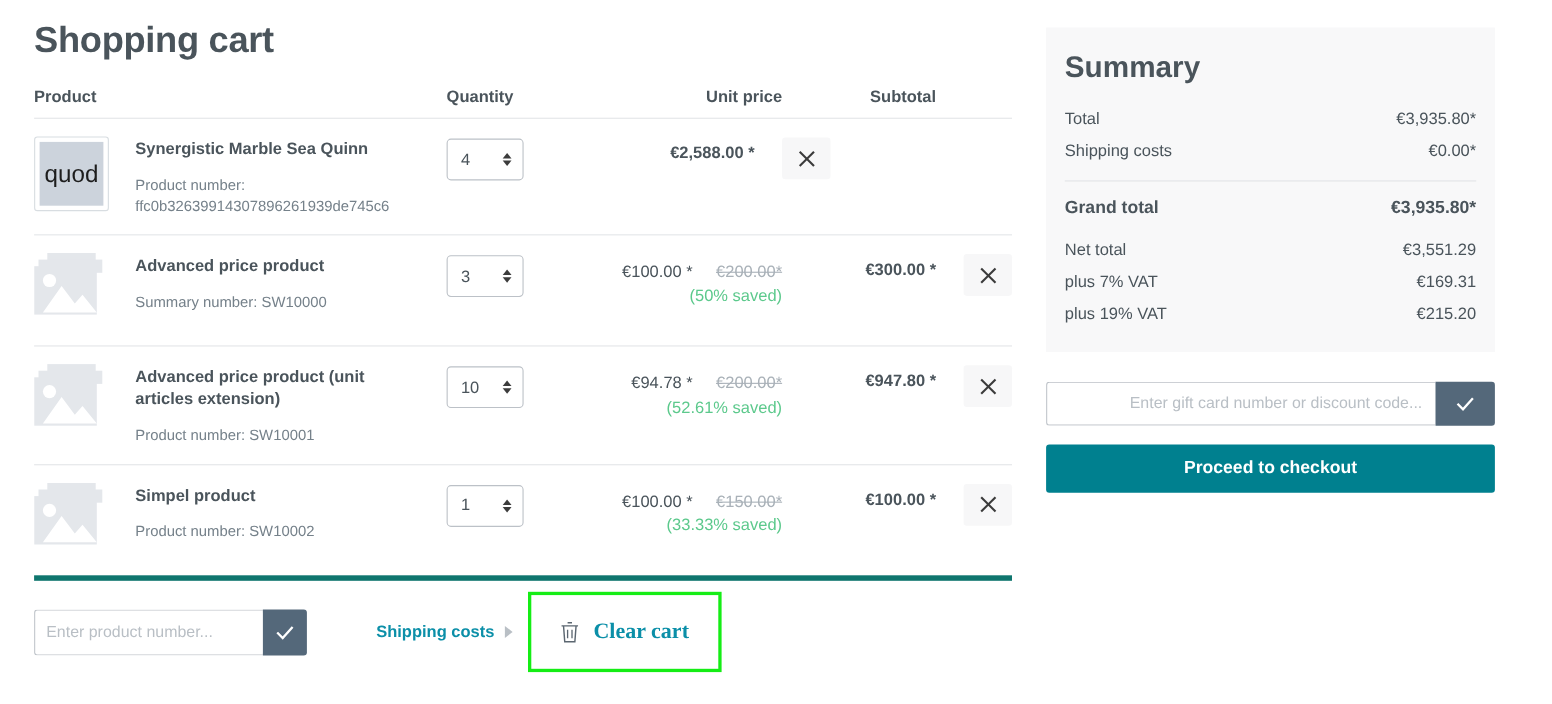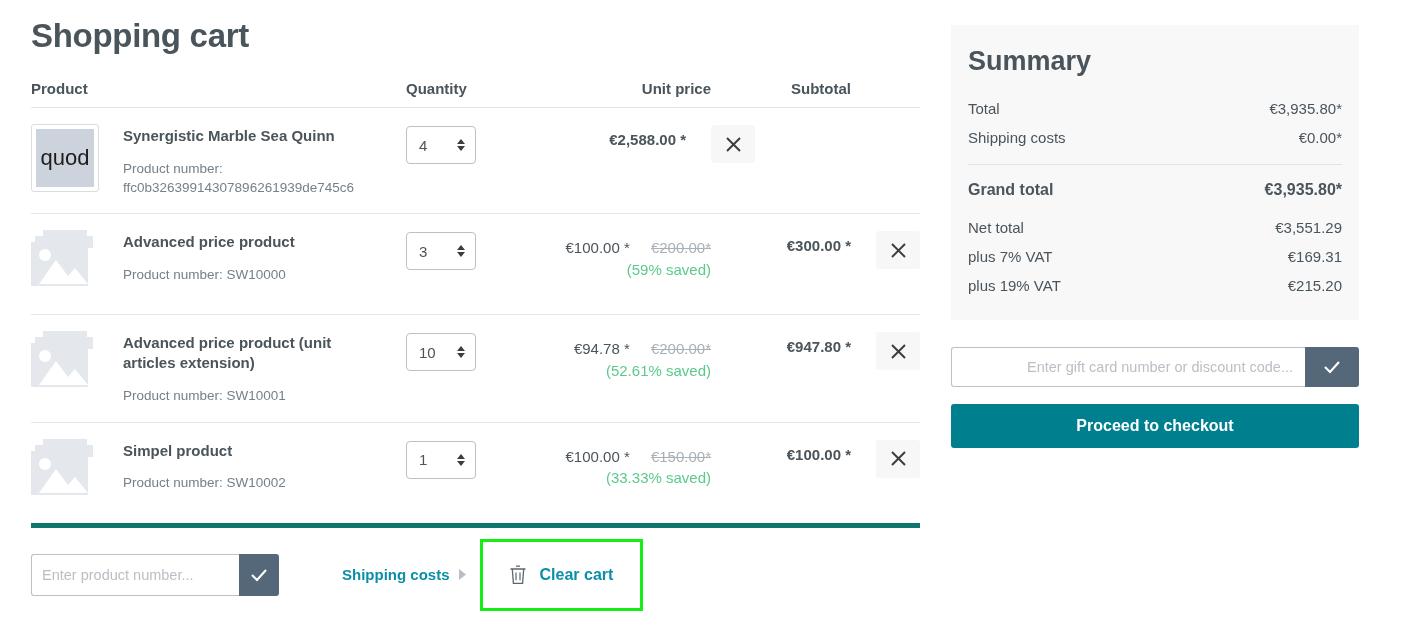--- a/index.html
+++ b/index.html
@@ -238,25 +238,26 @@
     border: 3px solid #15ed15;
     padding: 22px 27px 22px 25px;
     display: flex;
     align-items: center;
     background: #fff;
   }
   .clear-cart {
     display: flex;
     align-items: center;
     gap: 12px;
-    font-size: 16px;
+    font-size: 20px;
     font-weight: bold;
     color: #0b8fa8;
     cursor: pointer;
     white-space: nowrap;
+    font-family: Liberation Serif, serif;
   }
 
   
   .summary-col {
     width: 460px;
     padding: 25px 21px 0 31px;
   }
   .summary-box {
     background: #f8f8f9;
     padding: 22px 17px 20px 17px;
@@ -388,38 +389,38 @@
             <svg width="68" height="62" viewBox="0 0 68 62">
               <rect x="12" y="0" width="44" height="12" fill="#e4e7eb"></rect>
               <rect x="4" y="6" width="58" height="12" fill="#e4e7eb"></rect>
               <rect x="0" y="12" width="57" height="44" fill="#e4e7eb"></rect>
               <circle cx="14" cy="25" r="6" fill="#ffffff"></circle>
               <polygon points="8,54 25,30 37,46 44,38 57,54" fill="#ffffff"></polygon>
             </svg>
           </div>
           <div class="prod-info">
             <div class="prod-name">Advanced price product</div>
-            <div class="prod-num">Product number: SW10000</div>
+            <div class="prod-num">Summary number: SW10000</div>
           </div>
         </div>
         <div class="qty-cell">
           <div class="qty-box">
             <span class="qty-val">3</span>
             <span class="qty-arrows">
               <span class="tri-up"></span>
                 <span class="tri-dn"></span>
             </span>
           </div>
         </div>
         <div class="unit-cell">
           <div class="unit-line">
             <span>€100.00 *</span>
             <span class="old-price">€200.00*</span>
           </div>
-          <div class="saved">(59% saved)</div>
+          <div class="saved">(50% saved)</div>
         </div>
         <div class="sub-cell">€300.00 *</div>
         <div class="rm-cell">
           <button class="rm-btn">
             <svg width="17" height="17" viewBox="0 0 17 17">
               <line x1="2" y1="2" x2="15" y2="15" stroke="#3b3b3b" stroke-width="1.9"></line>
               <line x1="15" y1="2" x2="2" y2="15" stroke="#3b3b3b" stroke-width="1.9"></line>
             </svg>
           </button>
         </div>

